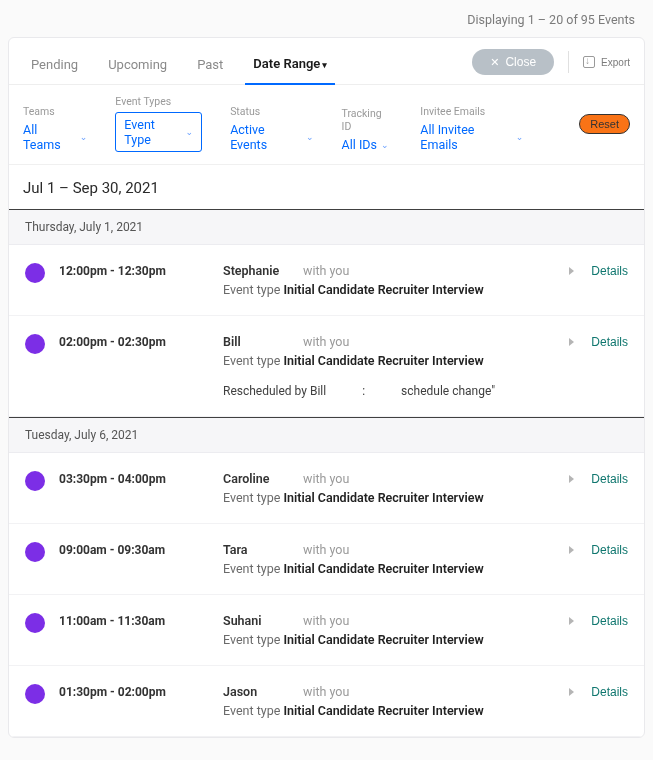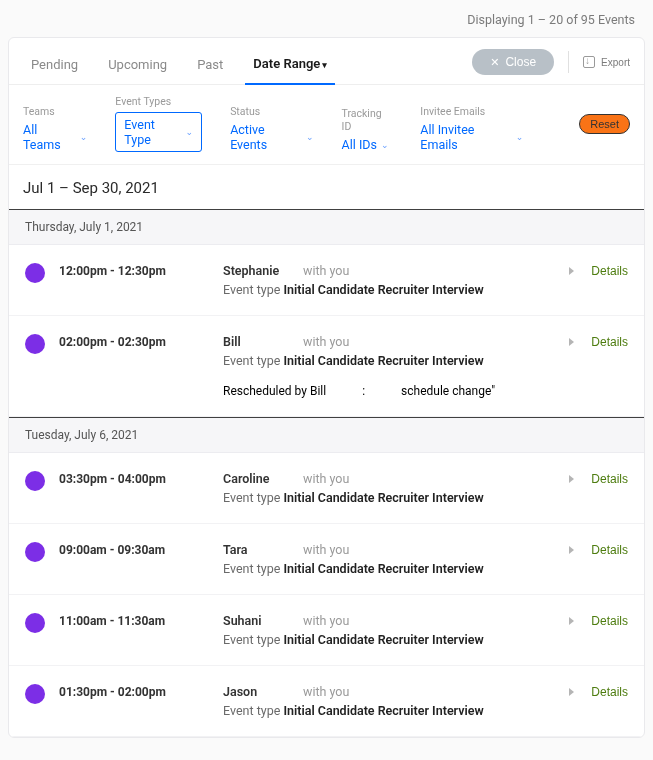--- a/index.html
+++ b/index.html
@@ -161,28 +161,28 @@
     font-size: 12.5px;
     color: #333;
   }
   .info-name { font-weight: 600; display: inline-block; min-width: 70px; }
   .info-with { color: #9a9a9a; margin-left: 10px; }
   .info-line2 { margin-top: 4px; }
   .info-line2 .et-label { color: #6a6a6a; }
   .info-line2 .et-name { font-weight: 600; color: #222; }
   .resched {
     margin-top: 16px;
-    color: #000000;
+    color: #404040;
     font-size: 12px;
   }
   .resched .gap { display:inline-block; width: 36px; }
   .details-btn {
     background: none;
     border: none;
-    color: #4d7c0f;
+    color: #0f766e;
     font-size: 12px;
     cursor: pointer;
     display: flex;
     align-items: center;
     gap: 17px;
     padding-top: 1px;
   }
   .tri {
     width: 0; height: 0;
     border-top: 4px solid transparent;

